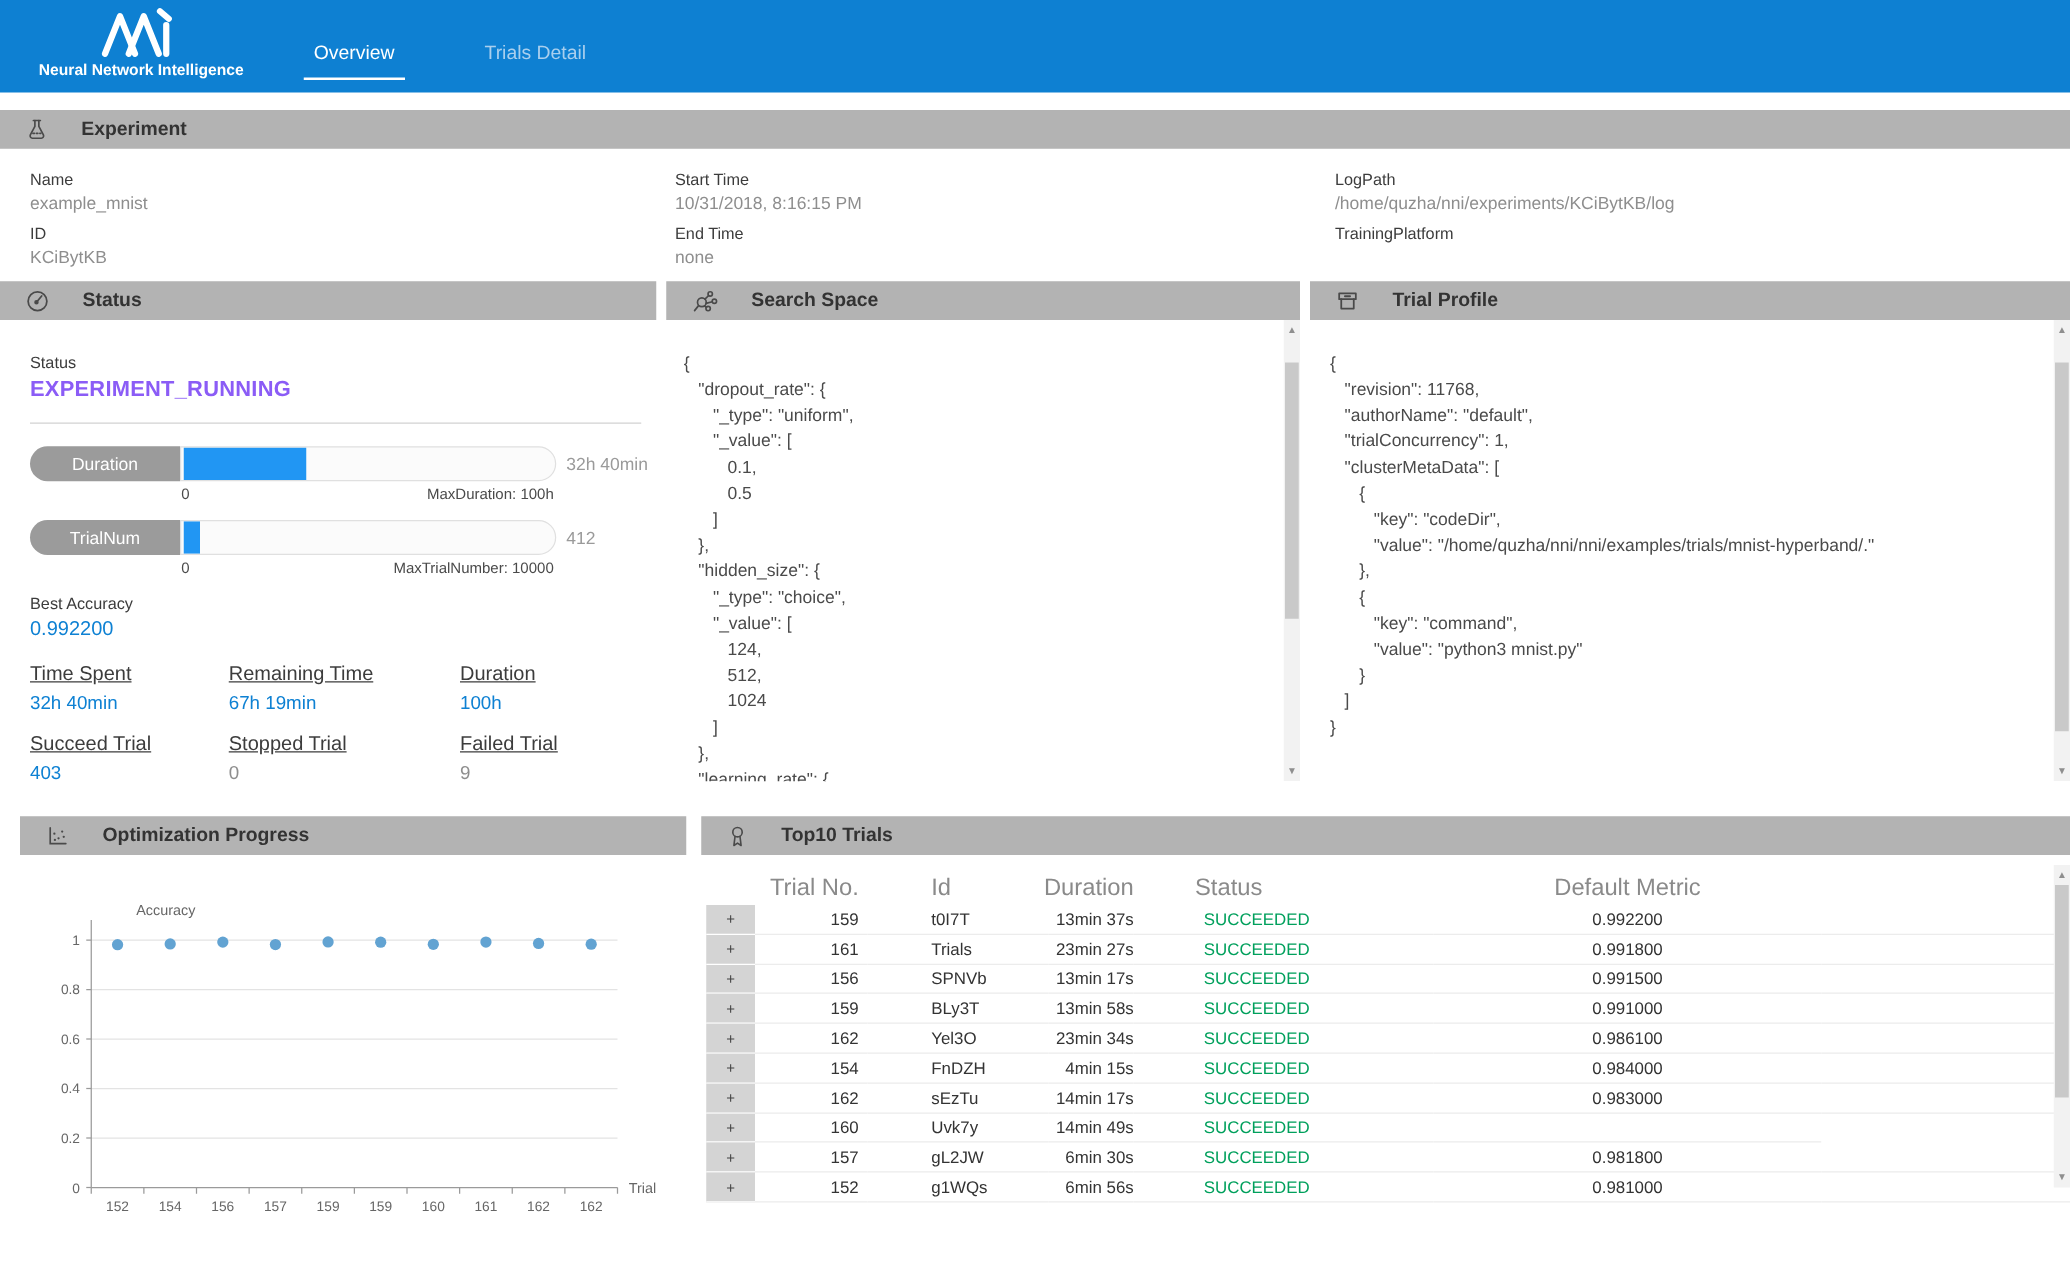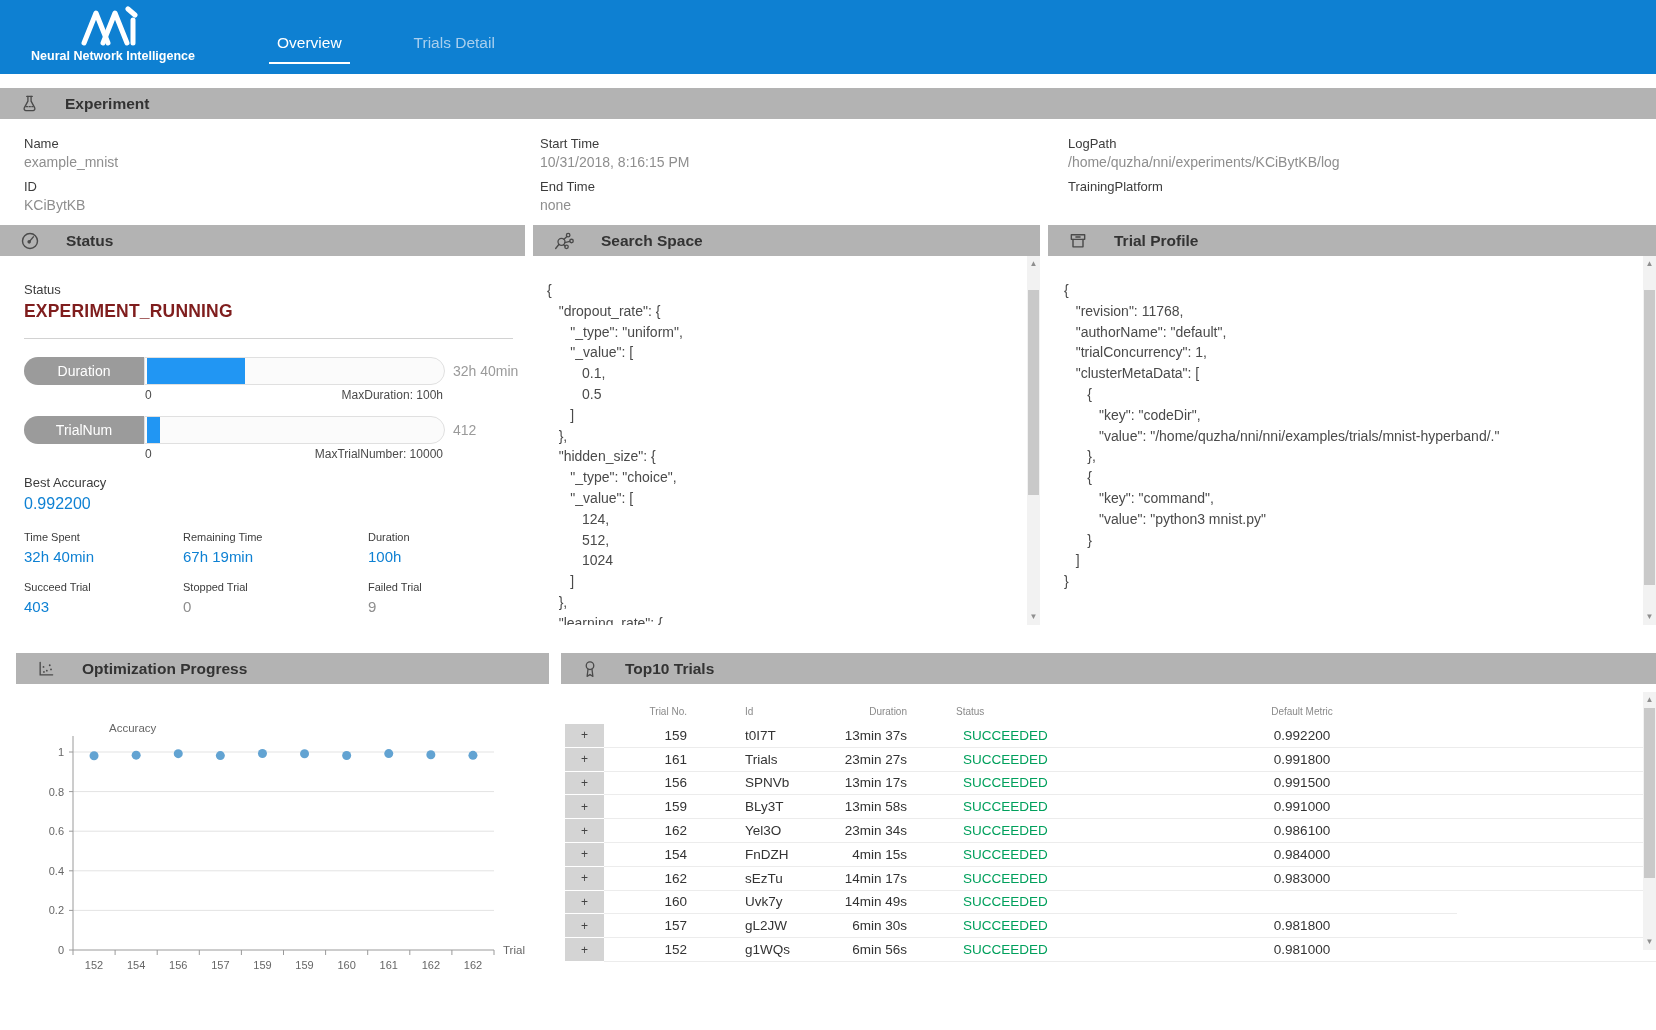--- a/index.html
+++ b/index.html
@@ -6,21 +6,21 @@
   html,body { margin:0; padding:0; }
   body {
     width:1656px; height:1030px; background:#fff; overflow:hidden;
     font-family:"Liberation Sans", sans-serif; color:#333;
   }
   
   .topnav { height:74px; background:#0e80d2; display:flex; align-items:flex-start; }
   .logo-block { margin-left:28px; margin-top:6px; width:170px; display:flex; flex-direction:column; align-items:center; cursor:pointer; }
   .logo-mark { height:40px; }
   .brand { color:#fff; font-size:12.5px; font-weight:700; margin-top:3px; white-space:nowrap; }
-  .tabs { display:flex; margin-left:71px; margin-top:34px; gap:56px; }
+  .tabs { display:flex; margin-left:45px; margin-top:34px; gap:56px; }
   .tab { color:#a9cfee; font-size:15.5px; padding:0 8px 10px 8px; cursor:pointer; }
   .tab.active { color:#fff; border-bottom:2px solid #fff; }
   
   .sec-bar { height:31px; background:#b3b3b3; display:flex; align-items:center; padding-left:20px; }
   .sec-bar svg { flex:0 0 auto; }
   .sec-title { font-size:15.5px; font-weight:700; color:#333; margin-left:26px; }
   
   .experiment { margin-top:14px; }
   .exp-grid { display:grid; grid-template-columns:516px 528px 1fr; padding:8px 0 10px 24px; }
   .field .lbl { font-size:13px; color:#3c3c3c; margin:9px 0 3px 0; }
@@ -28,56 +28,56 @@
   
   .mid-row { display:flex; gap:8px; margin-top:2px; }
   .panel { background:#fff; }
   .p-status { width:525px; }
   .p-search { width:507px; position:relative; }
   .p-profile { width:608px; position:relative; }
   .panel-body { height:369px; overflow:hidden; position:relative; }
   
   .status-body { padding:26px 6px 0 24px; }
   .small-lbl { font-size:13px; color:#3c3c3c; }
-  .status-value { font-size:17.5px; font-weight:700; color:#7f1d1d; margin-top:4px; letter-spacing:0.2px; }
+  .status-value { font-size:17.5px; font-weight:700; color:#8b5cf6; margin-top:4px; letter-spacing:0.2px; }
   .status-divider { border:none; border-top:1px solid #d2d2d2; margin:16px 6px 18px 0; }
   .bar-row { display:flex; align-items:center; margin-top:2px; }
   .bar-pill { width:120px; height:28px; background:#9b9b9b; color:#fff; font-size:14px;
               border-radius:14px 0 0 14px; display:flex; align-items:center; justify-content:center; }
   .bar-track { flex:1; height:28px; border:1px solid #e0e0e0; background:#fbfbfb;
                border-radius:0 14px 14px 0; overflow:hidden; position:relative; }
   .bar-fill { position:absolute; left:2px; top:0; bottom:0; background:#2196f3; }
   .bar-value { width:74px; text-align:left; padding-left:8px; color:#9a9a9a; font-size:14px; white-space:nowrap; }
   .bar-sub { display:flex; justify-content:space-between; margin:3px 76px 14px 121px; font-size:12px; color:#4a4a4a; }
   .best-block { margin-top:10px; }
   .accent { color:#0e81d3; }
   .best-val { font-size:16px; margin-top:5px; }
   .stats-grid { display:grid; grid-template-columns:159px 185px 1fr; margin-top:18px; row-gap:16px; }
-  .stat .lbl { font-size:11px; color:#3c3c3c; margin-bottom:5px; }
+  .stat .lbl { font-size:16px; color:#3c3c3c; margin-bottom:5px;text-decoration:underline; }
   .stat .val { font-size:15px; }
   .stat .val.gray { color:#8e8e8e; }
   
   .json-pre { margin:0; padding:24px 26px 0 14px; font-family:"Liberation Sans",sans-serif;
               font-size:14px; line-height:20.8px; color:#4a4a4a; white-space:pre; overflow:hidden; height:369px; }
   
   .vscroll { position:absolute; right:0; width:13px; background:#f2f2f2; }
   .vscroll .arr { position:absolute; left:0; right:0; height:12px; color:#8f8f8f; font-size:8px;
                   text-align:center; line-height:12px; cursor:pointer; }
   .vscroll .arr.up { top:2px; } .vscroll .arr.down { bottom:2px; }
   .vscroll .thumb { position:absolute; left:1px; right:1px; background:#c9c9c9; cursor:pointer; }
   
   .bottom-row { display:flex; gap:12px; margin-top:28px;padding-left:16px; }
   .p-chart { width:533px; }
   .p-top10 { flex:1; position:relative; }
   .tick { font-size:11px; fill:#666; }
   .axis-label { font-size:11.5px; fill:#666; }
   
   .top10-body { padding:14px 0 0 4px; height:308px; overflow:hidden; position:relative; }
   .thead, .trow { display:grid; grid-template-columns:39px 90px 145px 68px 240px 310px 1fr; align-items:center; }
-  .thead { height:26px; font-size:10px; color:#8a8a8a; }
+  .thead { height:26px; font-size:19px; color:#8a8a8a; }
   .trow { height:23.8px; font-size:13.5px; color:#333; }
   .c { height:100%; display:flex; align-items:center; border-bottom:1px solid #ececec; }
   .thead .c { border-bottom:none; }
   .c.expand { background:#d4d4d4; border-bottom:1px solid #fff; justify-content:center;
               font-size:12px; color:#444; cursor:pointer; }
   .thead .c.expand { background:transparent; cursor:default; }
   .c.no  { justify-content:flex-end; padding-right:7px; }
   .c.id  { padding-left:51px; }
   .c.dur { justify-content:flex-end; }
   .c.st  { padding-left:56px; }

